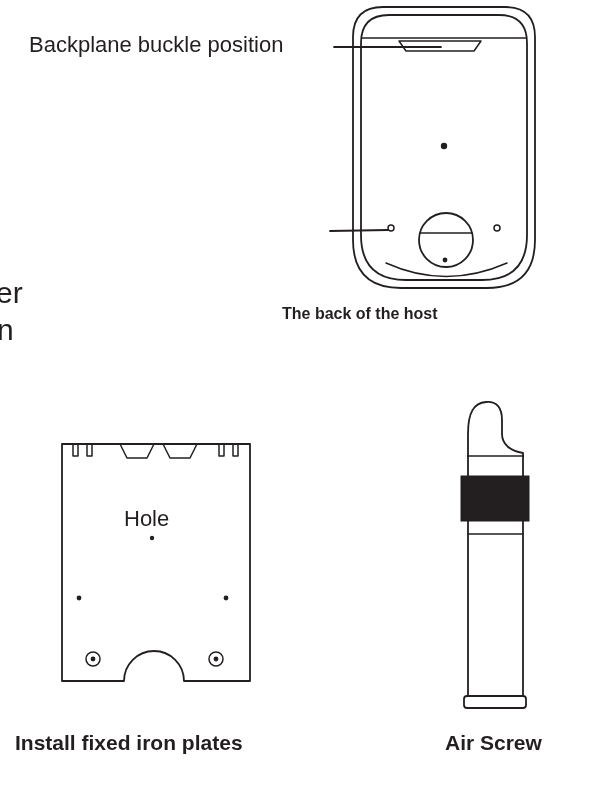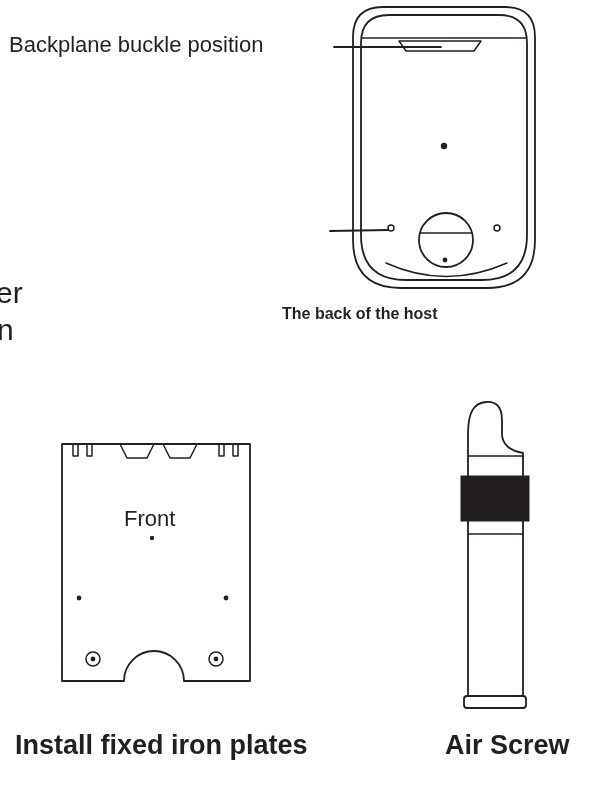--- a/index.html
+++ b/index.html
@@ -17,21 +17,21 @@
   .thin { fill: none; stroke: #231f20; stroke-width: 1.5; stroke-linecap: round; stroke-linejoin: round; }
   .dot  { fill: #231f20; stroke: none; }
   .band { fill: #231f20; stroke: #231f20; stroke-width: 1; }
   .label {
     position: absolute;
     white-space: nowrap;
     font-size: 22px;
     line-height: 1.1;
     color: #231f20;
   }
-  .caption { font-weight: 700; font-size: 27px; }
+  .caption { font-weight: 700; font-size: 21px; }
   .edge { font-size: 30px; }
 </style>
 </head>
 <body>
 
 <div class="page">
 
   <svg class="art" width="605" height="796" viewBox="0 0 605 796">
 
     <g>
@@ -92,28 +92,28 @@
       <line class="ln" x1="523" y1="456" x2="523" y2="696"></line>
 
       <rect class="band" x="461" y="476" width="68" height="45"></rect>
 
       <line class="thin" x1="468" y1="534" x2="523" y2="534"></line>
 
       <rect class="ln" x="464" y="696" width="62" height="12" rx="3"></rect>
     </g>
   </svg>
 
-  <div class="label" style="left:9px; top:33px;">Backplane buckle position</div>
+  <div class="label" style="left:29px; top:33px;">Backplane buckle position</div>
 
 
   <div class="label caption" style="left:282px; top:305px; font-size:16px;">The back of the host</div>
 
   <div class="label edge" style="left:-4px; top:276px;">er</div>
 
   <div class="label edge" style="left:-3px; top:313px;">n</div>
 
-  <div class="label" style="left:124px; top:507px;">Front</div>
+  <div class="label" style="left:124px; top:507px;">Hole</div>
 
   <div class="label caption" style="left:15px; top:731px;">Install fixed iron plates</div>
 
   <div class="label caption" style="left:445px; top:731px;">Air Screw</div>
 
 </div>
 
 </body></html>

